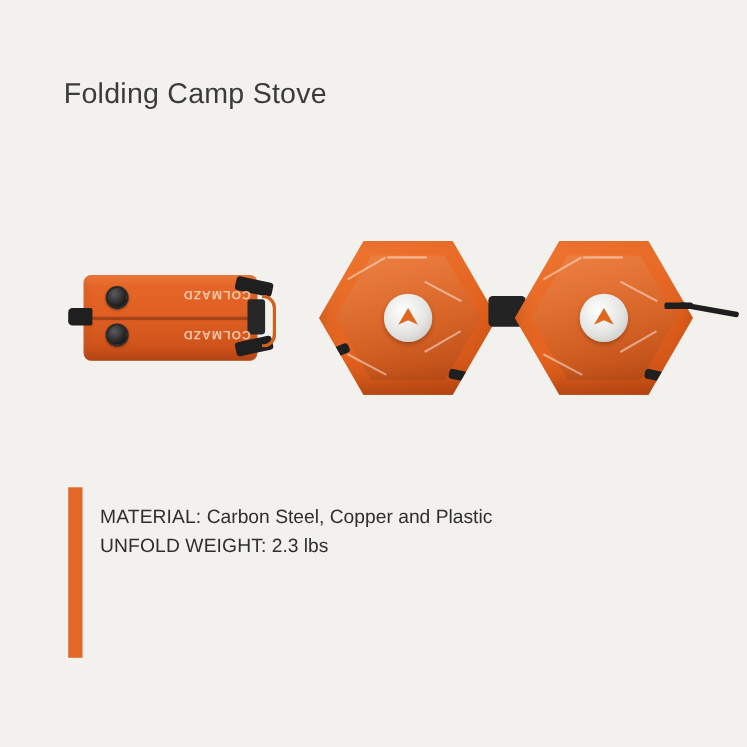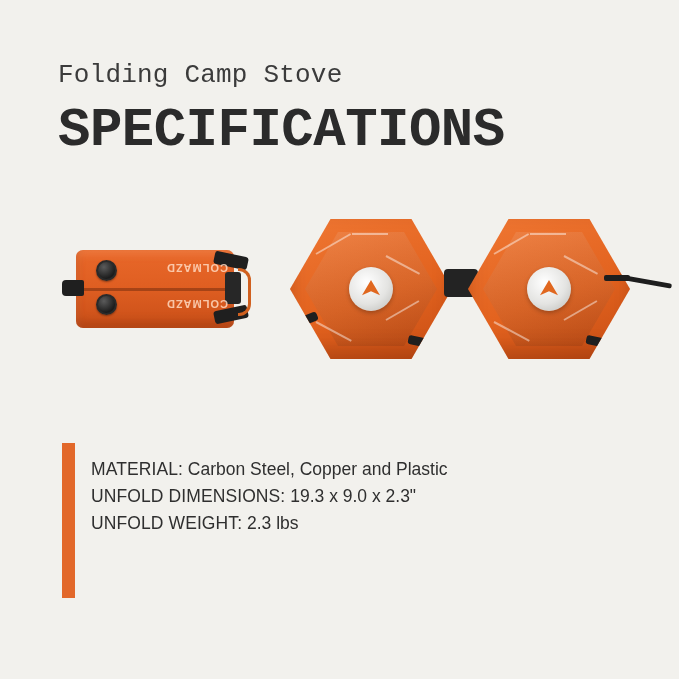--- a/index.html
+++ b/index.html
@@ -17,23 +17,22 @@
   .page {
     position: absolute;
     inset: 0;
     background: #f2f1ed;
   }
 
   
   .header {
     position: absolute;
     left: 58px;
-    top: 60px;
+    top: 70px;
     width: 560px;
-    font-family: Liberation Mono, monospace;
   }
   .subtitle {
     font-size: 26px;
     color: #3b3b3b;
     font-weight: 400;
     letter-spacing: 0.2px;
     line-height: 1.2;
   }
   .title {
     font-size: 54px;
@@ -256,21 +255,20 @@
     text-align: right;
   }
 </style>
 </head>
 <body>
 
 <div class="page">
 
   <div class="header">
     <div class="subtitle">Folding Camp Stove</div>
-    <div class="title">SPECIFICATIONS</div>
   </div>
 
   <div class="product-area">
 
     <div class="folded">
       <div class="folded-body"></div>
       <div class="folded-seam"></div>
       <div class="folded-knob k1"></div>
       <div class="folded-knob k2"></div>
       <div class="folded-bracket bk-a"></div>
@@ -318,23 +316,19 @@
   </div>
 
   <div class="specs">
     <div class="accent-bar"></div>
     <div class="spec-list">
       <div class="spec-row">
         <span class="spec-label">MATERIAL:</span>
         <span class="spec-value">Carbon Steel, Copper and Plastic</span>
       </div>
       <div class="spec-row">
-        <span class="spec-label">UNFOLD DIMENSIONS:</span>
-        <span class="spec-value">19.3 x 9.0 x 2.3"</span>
-      </div>
-      <div class="spec-row">
         <span class="spec-label">UNFOLD WEIGHT:</span>
         <span class="spec-value">2.3 lbs</span>
       </div>
     </div>
   </div>
 
 </div>
 
 </body></html>

